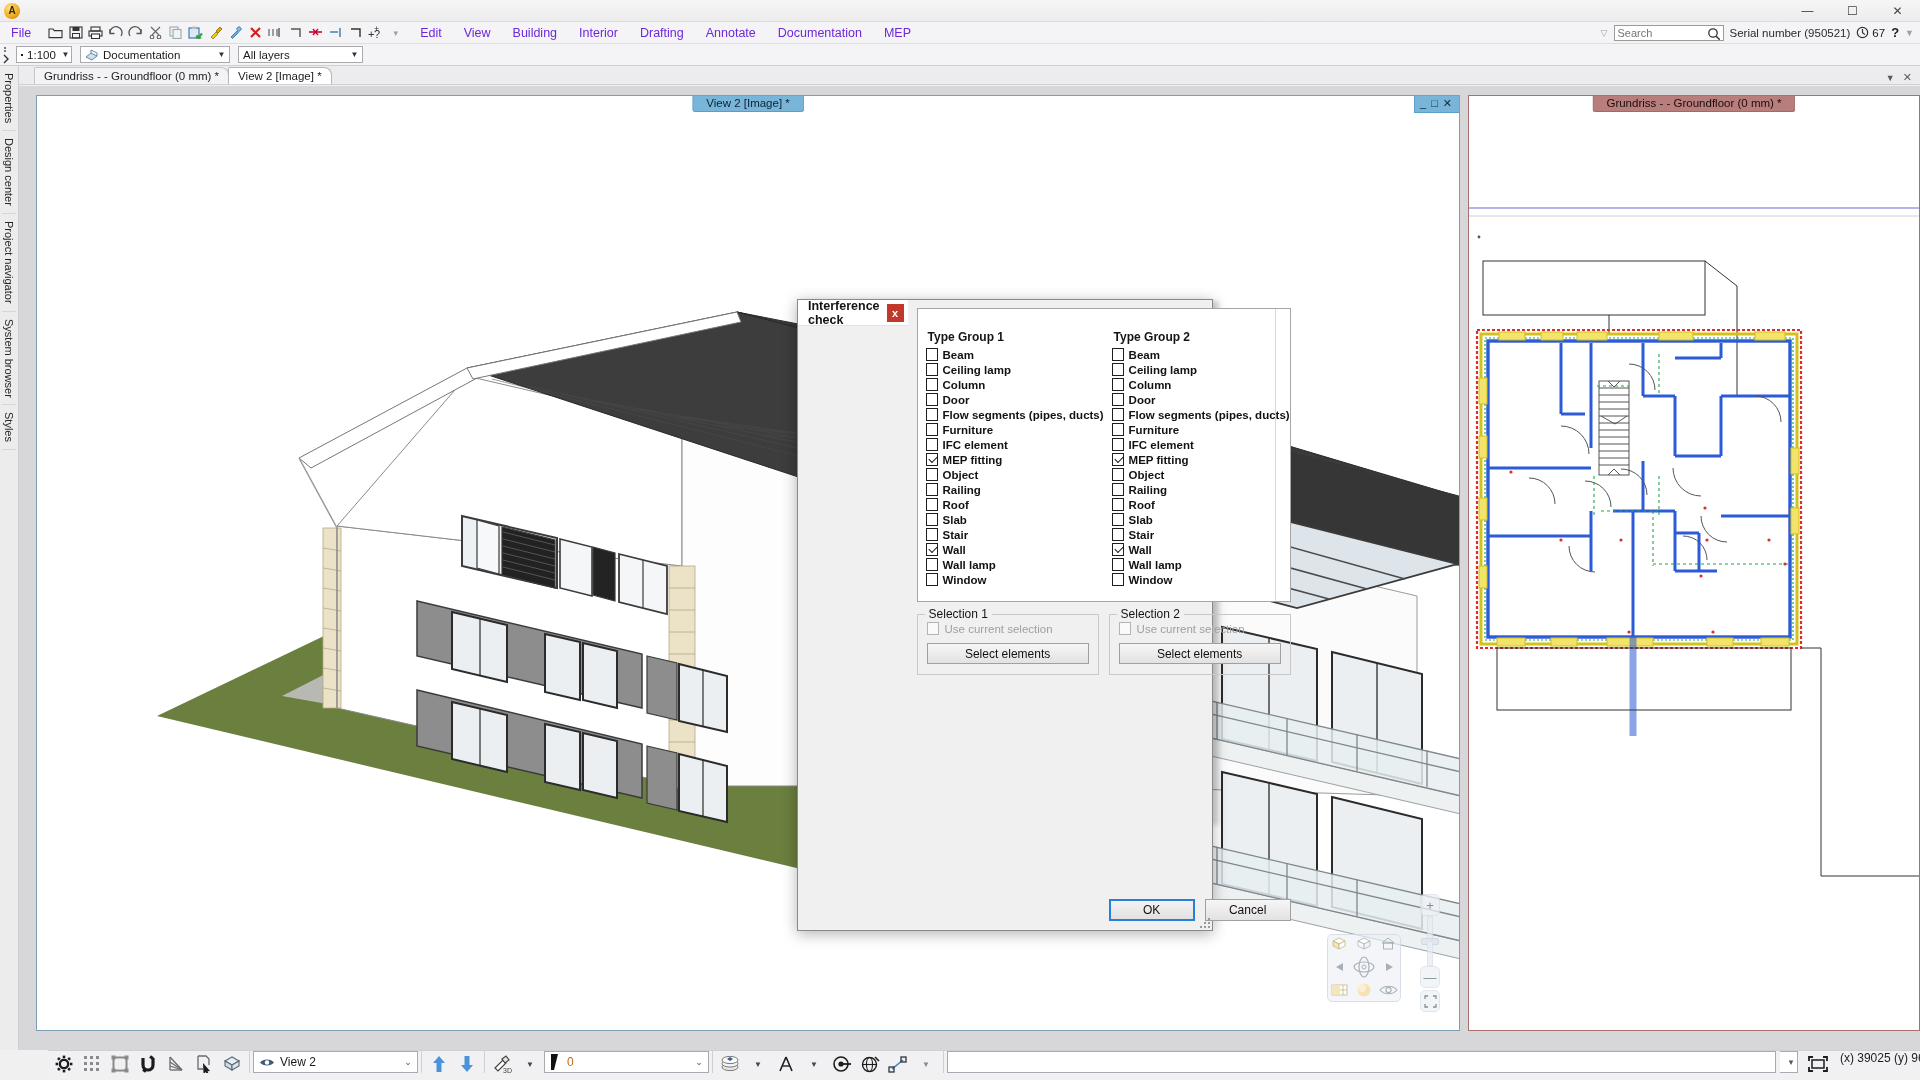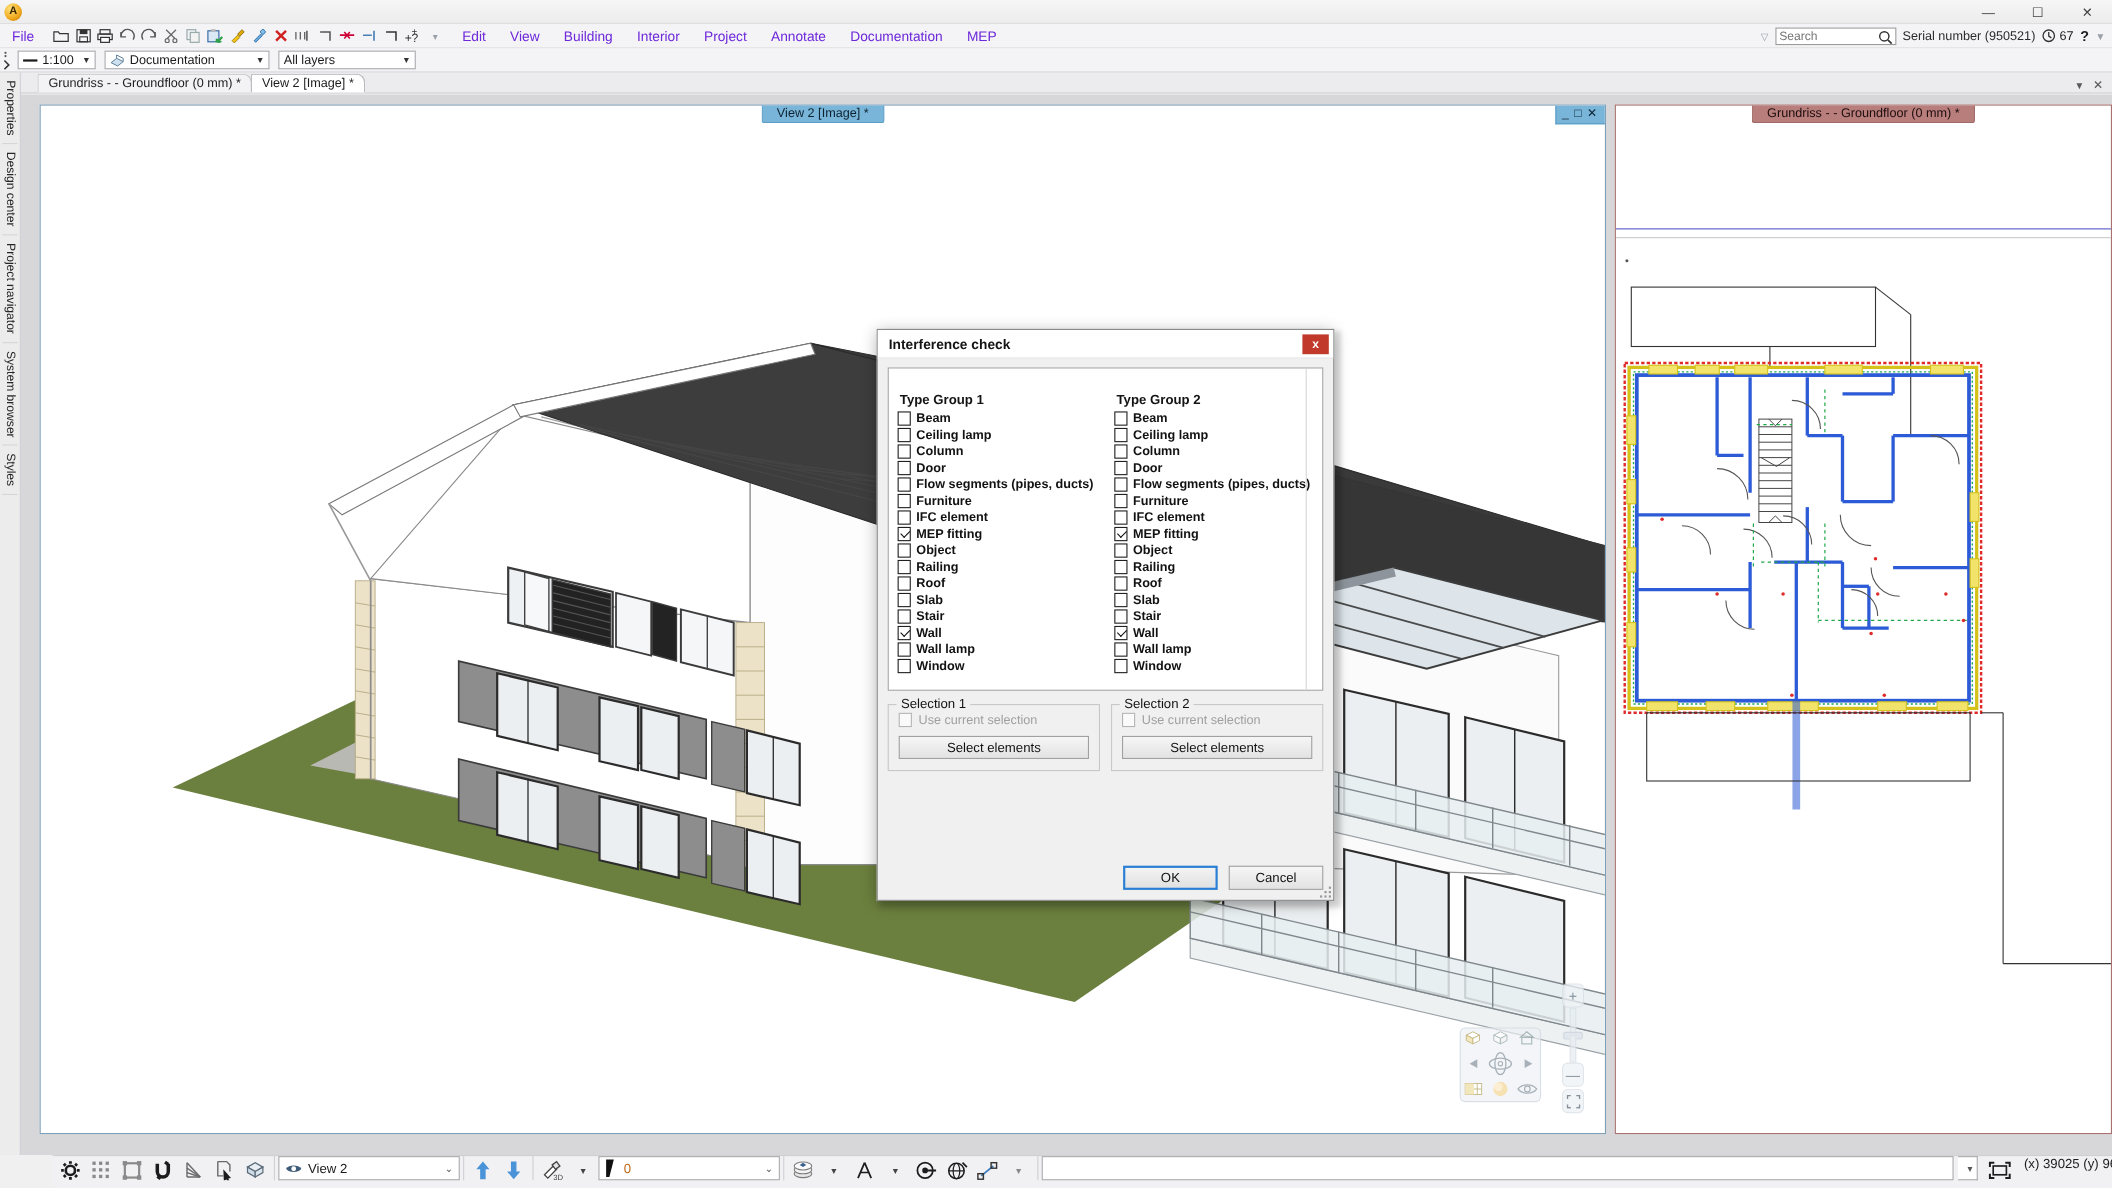--- a/index.html
+++ b/index.html
@@ -81,21 +81,21 @@
   }
   .combo {
     height:17px; border:1px solid #a9a9ae; background:#fff;
     display:flex; align-items:center; font-size:11.5px; position:relative;
   }
   .combo .val { padding:0 4px; display:flex; align-items:center; gap:4px; white-space:nowrap; overflow:hidden;}
   .combo .arrow {
     width:15px; height:15px; margin-left:auto; display:flex; align-items:center; justify-content:center;
     color:#333; font-size:8px;
   }
-  .combo.scale { width:71px; margin-left:2px; }
+  .combo.scale { width:56px; margin-left:2px; }
   .combo.docsel { width:150px; margin-left:8px; }
   .combo.layers { width:125px; margin-left:8px;justify-content:center; }
   .rule-line { width:14px; height:0; border-top:2px solid #1a1a1a; }
 
   
   .leftrail {
     position:absolute; top:66px; left:0; width:19px; height:984px;
     background:#ececed; border-right:1px solid #cfcfd4;
     display:flex; flex-direction:column; align-items:center;
   }
@@ -201,24 +201,24 @@
     align-items:center; justify-content:center; color:#555; font-size:9px;
   }
   .coords { font-size:12px; color:#1c1c1c; white-space:nowrap; padding-left:8px; }
 
   
   .dlg-shadow {
     position:absolute; left:799px; top:301px; width:420px; height:524px;
     background:rgba(0,0,0,0.13); filter:blur(2px);
   }
   .dialog {
-    position:absolute; left:797px; top:299px; width:416px; height:520px;
+    position:absolute; left:797px; top:299px; width:416px; height:632px;
     background:#f0f0f0; border:1px solid #8a8a8a;
     box-shadow:0 3px 14px rgba(0,0,0,.30);
-    display:flex; flex-direction:column;
+    display:flex; 
   }
   .dlg-title {
     height:26px; background:#ffffff; border-bottom:1px solid #e2e2e2;
     display:flex; align-items:center; padding-left:10px;
     font-size:12.5px; font-weight:bold; color:#141414;
   }
   .dlg-close {
     margin-left:auto; width:24px; height:18px; margin-right:4px;
     background:#c0392b; color:#fff; font-size:11px;
     display:flex; align-items:center; justify-content:center;
@@ -401,21 +401,21 @@
             <text x="6" y="6" font-size="9" fill="#333" font-family="Liberation Sans">+</text>
           </svg>
         </div>
       <div class="qbtn mini-chev">▾</div>
     </div>
 
     <div class="menu-item">Edit</div>
     <div class="menu-item">View</div>
     <div class="menu-item">Building</div>
     <div class="menu-item">Interior</div>
-    <div class="menu-item">Project</div>
+    <div class="menu-item">Drafting</div>
     <div class="menu-item">Annotate</div>
     <div class="menu-item">Documentation</div>
     <div class="menu-item">MEP</div>
 
     <div class="menubar-right">
       <div class="mini-chev">▽</div>
       <div class="search-box">
         <input placeholder="Search" style="">
         <span class="search-ico">
           <svg width="14" height="14">

